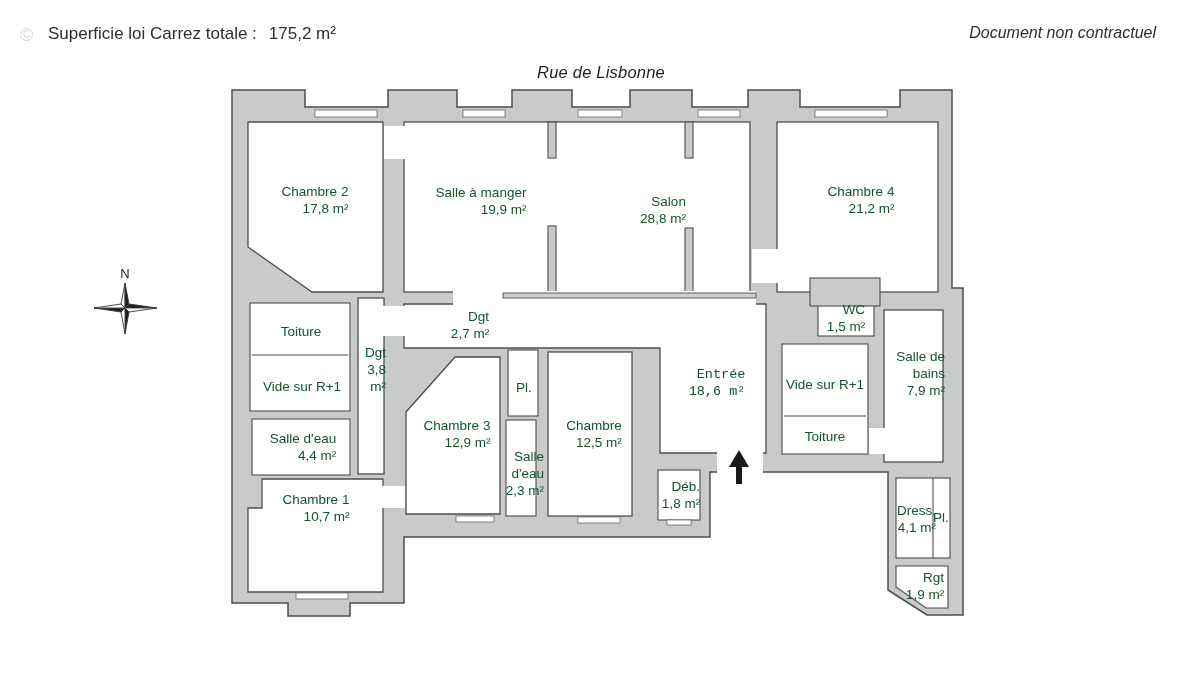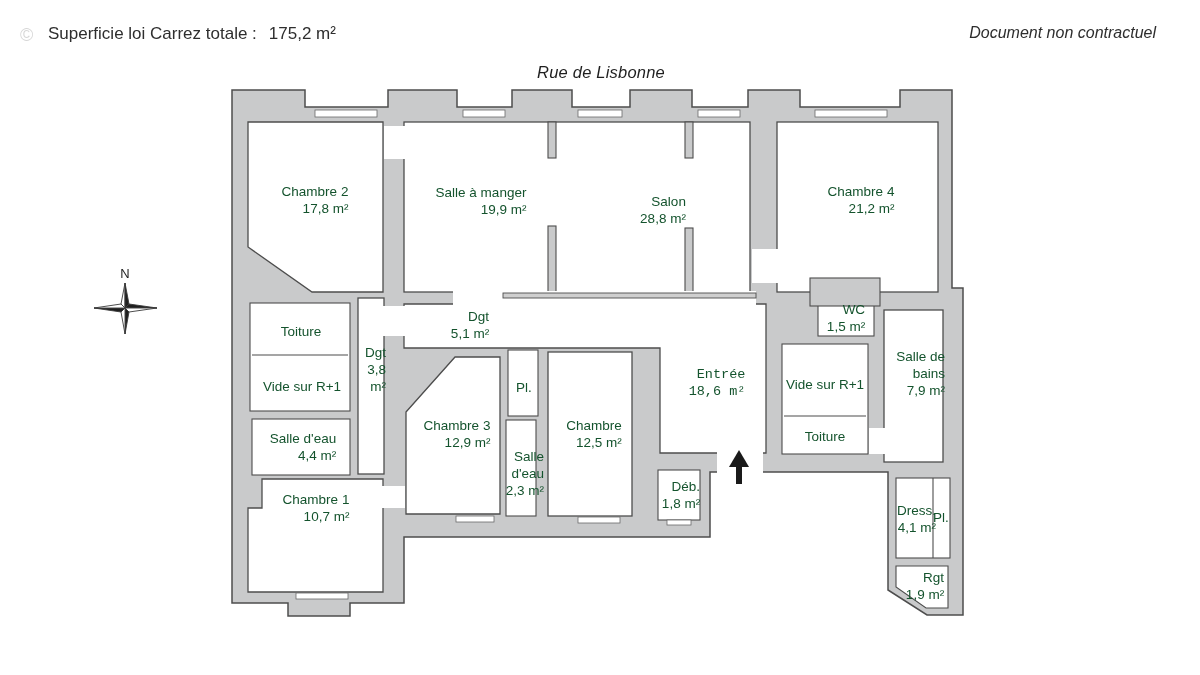--- a/index.html
+++ b/index.html
@@ -141,21 +141,21 @@
   </div>
   <div class="room-label" style="left:302px;top:386px;">
     <span class="nm">Vide sur R+1</span>
   </div>
   <div class="room-label wrap" style="left:371px;top:369px;width:30px;">
     <span class="nm">Dgt</span>
     <span class="ar">3,8 m²</span>
   </div>
   <div class="room-label" style="left:470px;top:325px;">
     <span class="nm">Dgt</span>
-    <span class="ar">5,1 m²</span>
+    <span class="ar">2,7 m²</span>
   </div>
   <div class="room-label" style="left:303px;top:447px;">
     <span class="nm">Salle d'eau</span>
     <span class="ar">4,4 m²</span>
   </div>
   <div class="room-label" style="left:316px;top:508px;">
     <span class="nm">Chambre 1</span>
     <span class="ar">10,7 m²</span>
   </div>
   <div class="room-label" style="left:457px;top:434px;">

